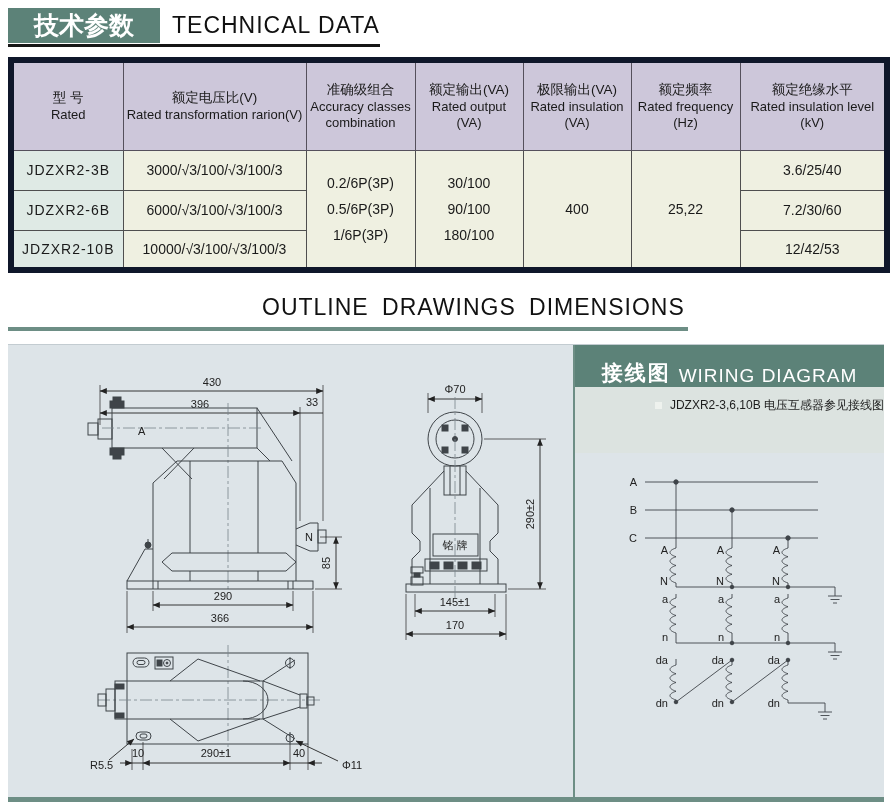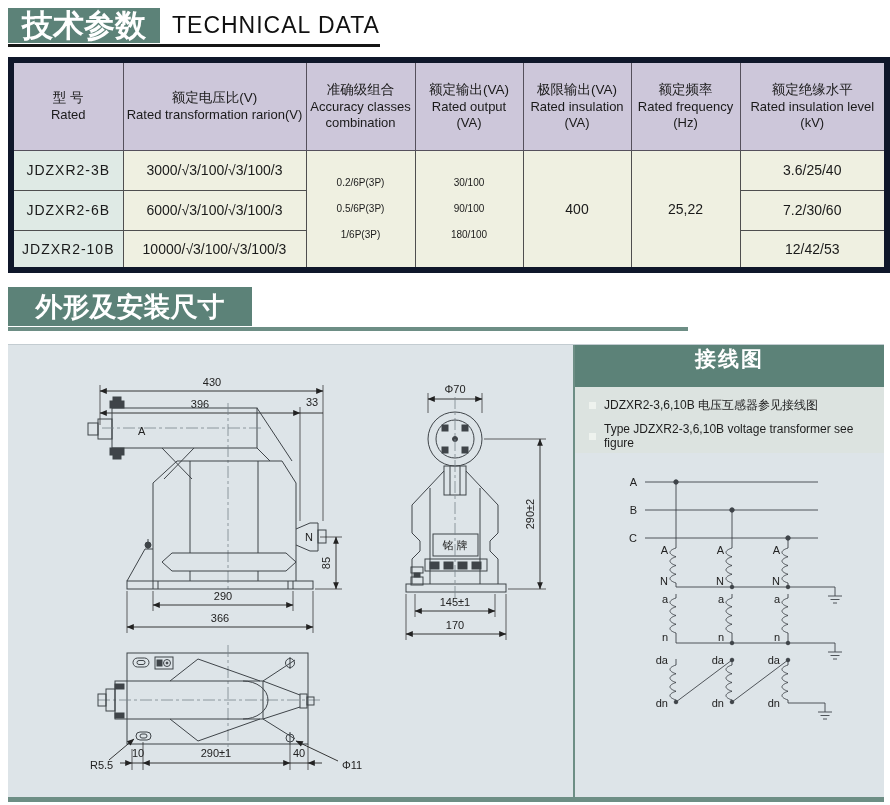--- a/index.html
+++ b/index.html
@@ -17,54 +17,54 @@
   #spec-table { position:absolute; left:8px; top:57px; width:876px;
                 border-collapse:collapse; table-layout:fixed;
                 border:6px solid #0f172a; }
   #spec-table th { background:#cdc7da; border:1px solid #55505c; font-weight:normal;
                    height:90px; vertical-align:middle; text-align:center; padding:2px; }
   #spec-table td { background:#eff0e1; border:1px solid #4f4f4f; text-align:center;
                    font-size:14px; height:40px; padding:0 2px; }
   #spec-table td.type-cell { background:#dfeae5; letter-spacing:1px;margin-top:31px; }
   .th-zh { font-size:13.5px; line-height:1.35; }
   .th-en { font-size:13px; line-height:1.25; }
-  .stack span { display:block; line-height:26px; font-size:10px; }
+  .stack span { display:block; line-height:26px; font-size:14px; }
 
   
   #panel { position:absolute; left:8px; top:344px; width:876px; height:458px;
            background:#dde4e8; border-top:1px solid #c3ccd1; }
   #panel-footer { position:absolute; left:0; bottom:0; width:100%; height:5px; background:#6d8e85; }
   #panel-divider { position:absolute; left:565px; top:0; width:2px; height:100%; background:#6d8e85; }
 
   #wiring-header { position:absolute; left:567px; top:0; width:309px; height:42px;
-                   background:#5c8278; color:#fff; display:flex; align-items:flex-start;
+                   background:#5c8278; color:#fff; display:flex; align-items:flex-end;
                    justify-content:center; gap:8px; }
   #wiring-header .zh { font-size:21px; font-weight:bold; letter-spacing:2px; }
   #wiring-header .en { font-size:19px; letter-spacing:1px; }
   #wiring-notes { position:absolute; left:567px; top:42px; width:309px; height:66px;
                   background:#dce3e0; padding:10px 0 0 14px; }
-  .note-line { display:flex; align-items:center; gap:8px; margin-bottom:8px; }
+  .note-line { display:flex; align-items:center; gap:8px; margin-bottom:8px;justify-content:flex-end; }
   .note-bullet { width:7px; height:7px; background:#eef2ee; flex:0 0 auto; }
   .note-text { font-size:12px; color:#1d1d1d; }
 
   svg { position:absolute; overflow:visible; }
   svg text { font-family:"Liberation Sans", sans-serif; font-size:11px; fill:#222; }
   .ln   { stroke:#3f4449; stroke-width:1; fill:none; }
   .lnF  { stroke:#3f4449; stroke-width:1; fill:#3f4449; }
   .dim  { stroke:#222; stroke-width:0.9; fill:none; }
   .ext  { stroke:#222; stroke-width:0.7; fill:none; }
   .cl   { stroke:#7a838a; stroke-width:0.8; fill:none; stroke-dasharray:12 3 3 3; }
   .wl   { stroke:#3f4449; stroke-width:0.9; fill:none; }
 </style>
 </head>
 <body>
 
 <div id="page">
 
-  <div class="sec-box" style="left:8px; top:8px; width:152px; height:35px; font-size:31px;">
+  <div class="sec-box" style="left:8px; top:8px; width:152px; height:35px; font-size:25px;">
     <span>技术参数</span>
   </div>
   <div class="sec-en" style="left:172px; top:12px; font-size:23px;">TECHNICAL DATA</div>
   <div class="rule" style="left:8px; top:44px; width:372px; height:3px; background:#161616;"></div>
 
   <table id="spec-table">
     <colgroup>
       <col style="width:112px">
         <col style="width:183px">
         <col style="width:109px">
@@ -127,23 +127,21 @@
       <td>7.2/30/60</td>
     </tr>
     <tr>
       <td class="type-cell">JDZXR2-10B</td>
       <td>10000/√3/100/√3/100/3</td>
       <td>12/42/53</td>
     </tr>
   </tbody>
     </table>
 
-  <div class="sec-box" style="left:8px; top:287px; width:244px; height:39px; font-size:27px;">
-    <span>外形及安装尺寸</span>
-  </div>
+  <div class="sec-en" style="left:262px; top:294px; font-size:23px; word-spacing:6px;">OUTLINE  DRAWINGS  DIMENSIONS</div>
   <div class="rule" style="left:8px; top:327px; width:680px; height:4px; background:#6d8e85;"></div>
 
   <div id="panel">
     <div id="panel-divider"></div>
     <div id="panel-footer"></div>
 
     <svg style="left:4px; top:8px;" width="372" height="340" viewBox="0 0 372 340">
       <defs>
         <marker id="arr" viewBox="0 0 10 10" refX="9.5" refY="5" markerWidth="10" markerHeight="8" orient="auto-start-reverse">
             <path d="M0,1 L10,5 L0,9 Z" fill="#222"></path>
@@ -324,29 +322,26 @@
       <text x="78" y="114" text-anchor="middle">10</text>
       <line class="dim" x1="83" y1="120" x2="230" y2="120" marker-start="url(#arr)" marker-end="url(#arr)"></line>
       <text x="156" y="114" text-anchor="middle">290±1</text>
       <line class="dim" x1="230" y1="120" x2="248" y2="120"></line>
       <line class="dim" x1="262" y1="120" x2="248" y2="120" marker-end="url(#arr)"></line>
       <text x="239" y="114" text-anchor="middle">40</text>
     </svg>
 
     <div id="wiring-header">
       <span class="zh">接线图</span>
+      <span class="en">WIRING DIAGRAM</span>
     </div>
     <div id="wiring-notes">
       <div class="note-line">
         <span class="note-bullet"></span>
         <span class="note-text">JDZXR2-3,6,10B  电压互感器参见接线图</span>
-      </div>
-      <div class="note-line">
-        <span class="note-bullet"></span>
-        <span class="note-text">Type JDZXR2-3,6,10B  voltage transformer see figure</span>
       </div>
     </div>
 
     <svg style="left:577px; top:108px;" width="296" height="345" viewBox="0 0 296 345">
 
       <text x="52" y="33" text-anchor="end" font-size="12">A</text>
       <text x="52" y="61" text-anchor="end" font-size="12">B</text>
       <text x="52" y="89" text-anchor="end" font-size="12">C</text>
       <line class="wl" x1="60" y1="29" x2="233" y2="29"></line>
       <line class="wl" x1="60" y1="57" x2="233" y2="57"></line>

